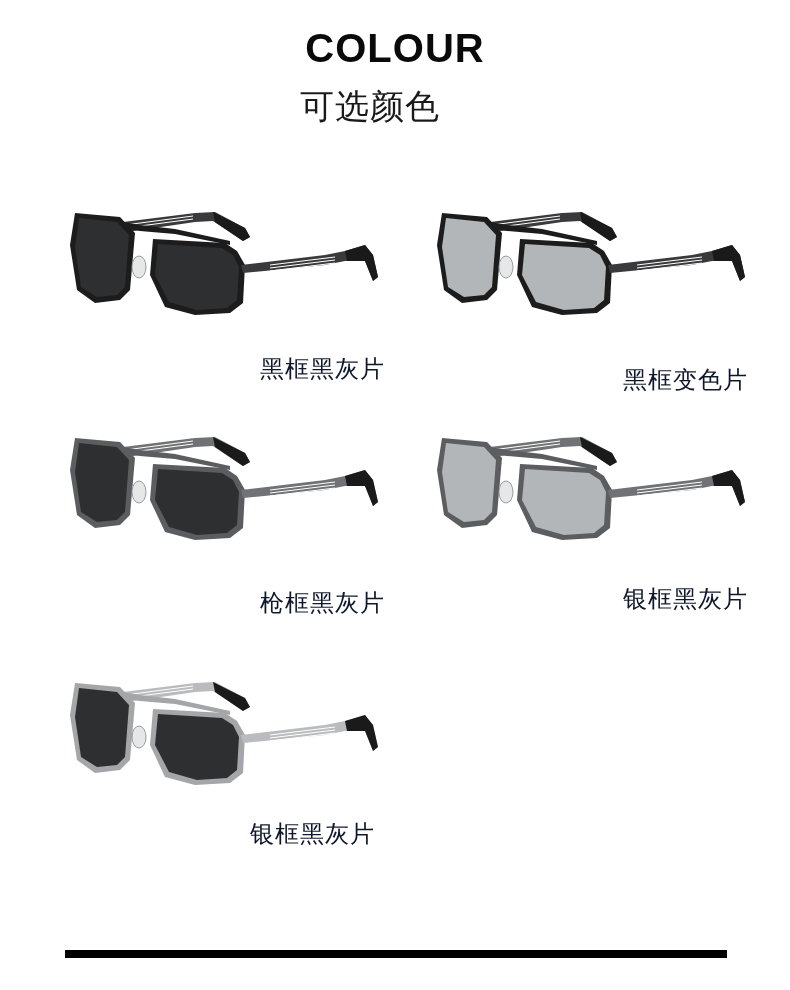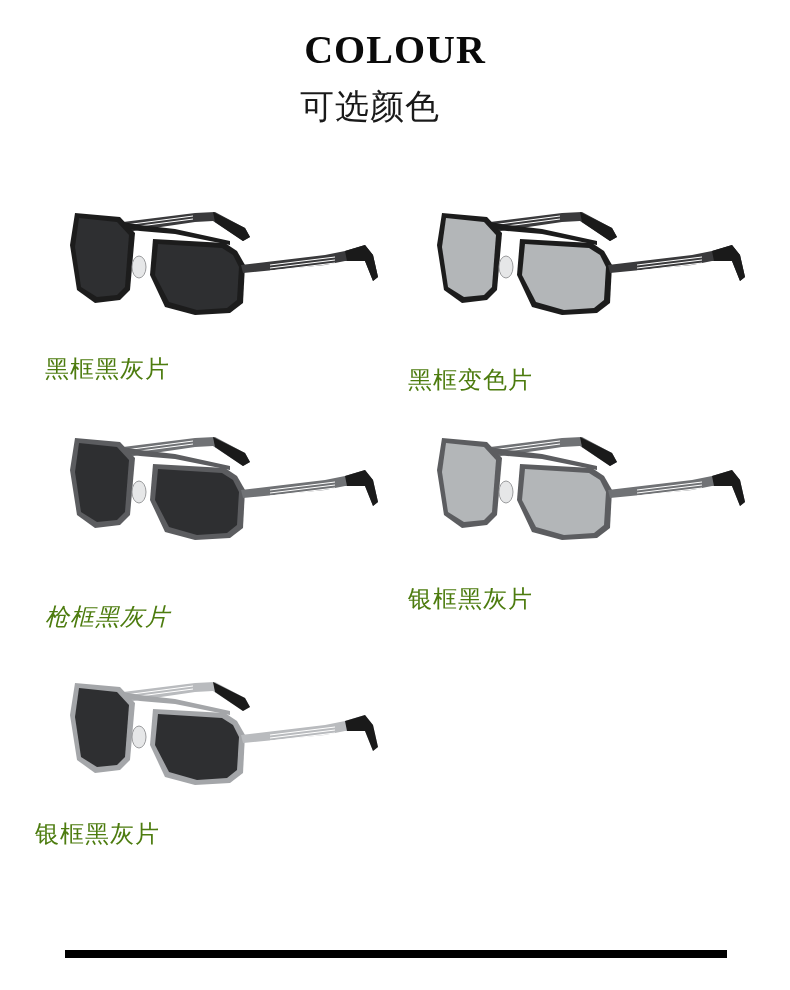--- a/index.html
+++ b/index.html
@@ -1,33 +1,33 @@
 <!DOCTYPE html>
 <html><head>
 <meta charset="utf-8">
 <style>
   * { margin: 0; padding: 0; box-sizing: border-box; }
   html, body { width: 790px; height: 990px; background: #ffffff; overflow: hidden; }
   body { position: relative; font-family: "DejaVu Sans", "Liberation Sans", sans-serif; color: #111; }
   .title-en {
     position: absolute; left: 0; top: 26px; width: 790px; text-align: center;
-    font-family: Liberation Serif, serif;
+    font-family: Liberation Sans, sans-serif;
     font-weight: 700; font-size: 40px; letter-spacing: 1px; color: #0a0a0a;
   }
   .title-cn {
     position: absolute; left: 0; top: 84px; width: 740px; text-align: center;
     font-size: 34px; color: #1a1a1a; letter-spacing: 1px;
   }
   .product {
     position: absolute; width: 340px;
   }
   .product svg { display: block; }
   .product-label {
-    position: absolute; width: 340px; text-align: left;
-    font-size: 24px; color: #4d7c0f; letter-spacing: 1px;
+    position: absolute; width: 340px; text-align: right;
+    font-size: 24px; color: #0f172a; letter-spacing: 1px;
   }
   .bottom-bar {
     position: absolute; left: 65px; top: 950px; width: 662px; height: 8px; background: #000;
   }
 </style>
 </head>
 <body>
 
 <div class="title-en">COLOUR</div>
 <div class="title-cn">可选颜色</div>
@@ -104,21 +104,21 @@
     <path d="M108 44 L180 48 L192 56 L200 70 L198 108 L185 118 L150 120 L120 112 L105 80 Z" fill="#5c5d60"></path>
     <path d="M113 49 L177 53 L188 60 L194 72 L192 105 L182 113 L152 115 L124 107 L110 80 Z" fill="#2e2f31"></path>
 
     <path d="M196 70 L280 60 L300 56 L320 50 L328 60 L333 82 L328 86 L320 66 L300 66 L280 70 L198 78 Z" fill="#707275"></path>
     <path d="M300 56 L320 50 L328 60 L333 82 L328 86 L320 66 L302 66 Z" fill="#1a1a1a"></path>
     <line x1="225" y1="70" x2="290" y2="62" stroke="#fff" stroke-width="1"></line>
     <line x1="225" y1="73" x2="290" y2="65" stroke="#fff" stroke-width="1"></line>
     <line x1="225" y1="76" x2="290" y2="68" stroke="#fff" stroke-width="1"></line>
   </svg>
 </div>
-<div class="product-label" style="left:45px; top:601px;font-style:italic;">枪框黑灰片</div>
+<div class="product-label" style="left:45px; top:587px;">枪框黑灰片</div>
 
 <div class="product" style="left:412px; top:420px;">
   <svg class="glasses" width="340" height="120" viewBox="0 0 340 120">
 
     <path d="M70 28 L150 18 L170 17 L200 33 L205 42 L198 46 L168 26 L150 27 L75 38 Z" fill="#707275"></path>
     <path d="M168 17 L200 33 L205 42 L198 46 L170 27 Z" fill="#1a1a1a"></path>
     <line x1="80" y1="30" x2="148" y2="21" stroke="#fff" stroke-width="1"></line>
     <line x1="80" y1="33" x2="148" y2="24" stroke="#fff" stroke-width="1"></line>
 
     <path d="M38 20 L95 30 L130 34 L185 46 L185 50 L130 39 L95 36 L38 26 Z" fill="#5c5d60"></path>

